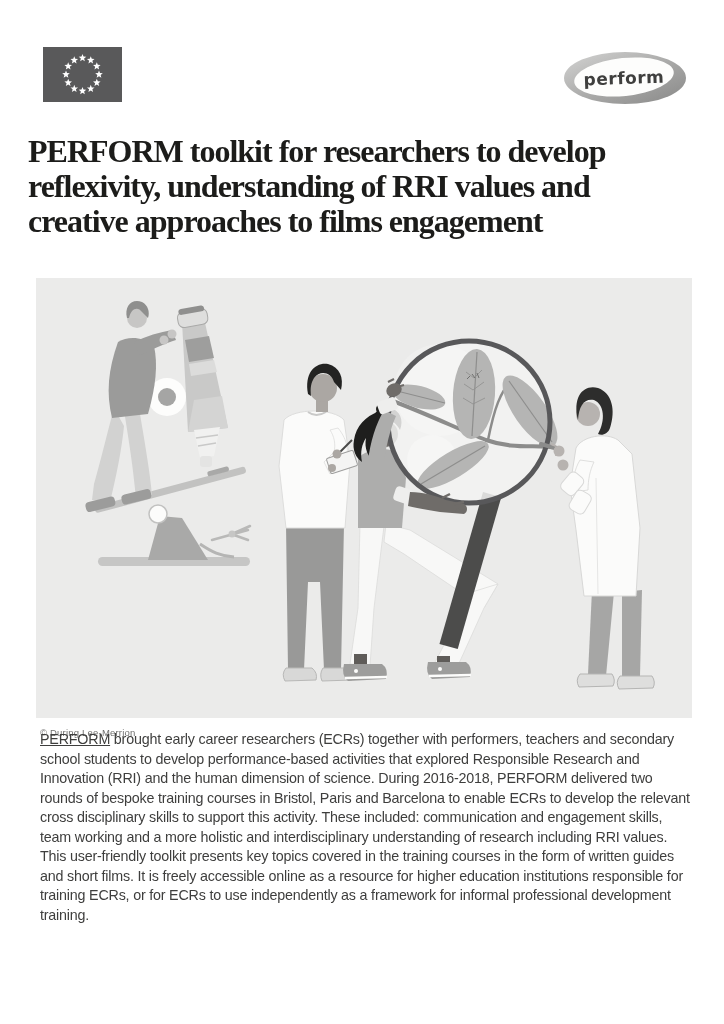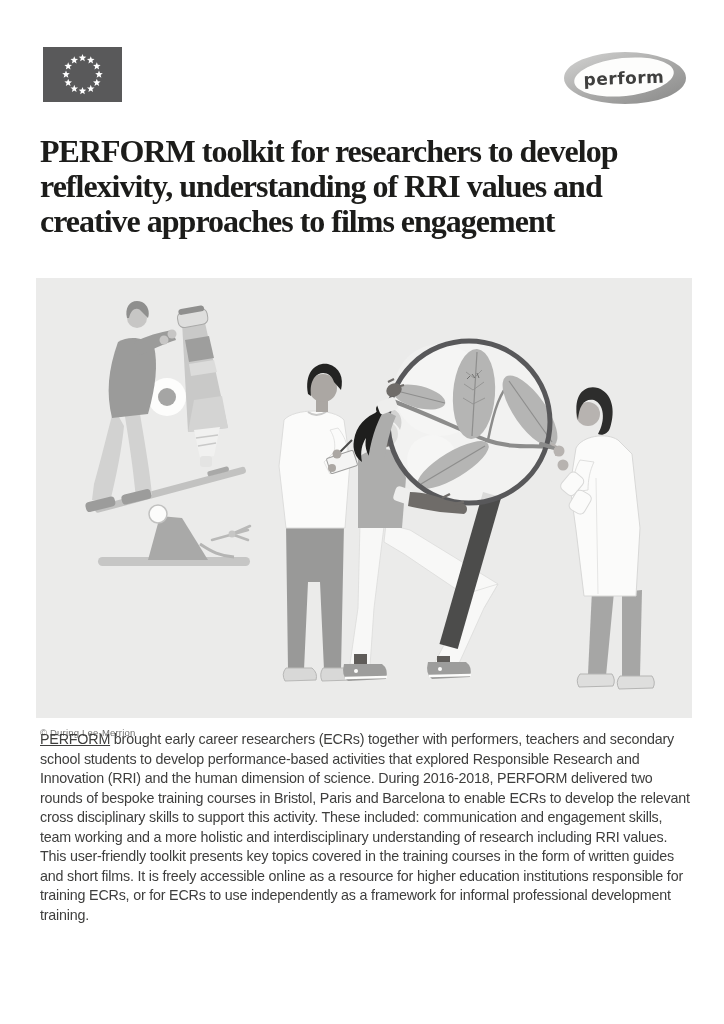--- a/index.html
+++ b/index.html
@@ -1,20 +1,20 @@
 <!DOCTYPE html>
 <html><head>
 <meta charset="utf-8">
 <style>
   html,body{margin:0;padding:0;background:#ffffff;}
   .page{position:relative;width:724px;height:1024px;background:#ffffff;overflow:hidden;
         font-family:"Liberation Sans",sans-serif;}
   .eu-flag{position:absolute;left:43px;top:47px;width:79px;height:55px;}
   .perform-logo{position:absolute;left:562px;top:48px;width:128px;height:60px;}
-  .title{position:absolute;left:40px;top:134px;width:660px;
+  .title{position:absolute;left:28px;top:134px;width:660px;
          font-family:"Liberation Serif",serif;font-weight:700;
          font-size:32px;line-height:35px;letter-spacing:-1px;color:#1c1c1a;}
   .title div{white-space:nowrap;}
   .illustration{position:absolute;left:36px;top:278px;width:656px;height:440px;}
   .credit{position:absolute;left:40px;top:727px;font-size:9.5px;color:#6f6f6e;letter-spacing:0.2px;}
   .bodytext{position:absolute;left:40px;top:718px;width:652px;
             font-size:14.3px;line-height:19.5px;letter-spacing:-0.2px;color:#3e3e3d;margin-top:12px;}
   .bodytext p{margin:0;}
   .plink{text-decoration:underline;cursor:pointer;}
 </style>

